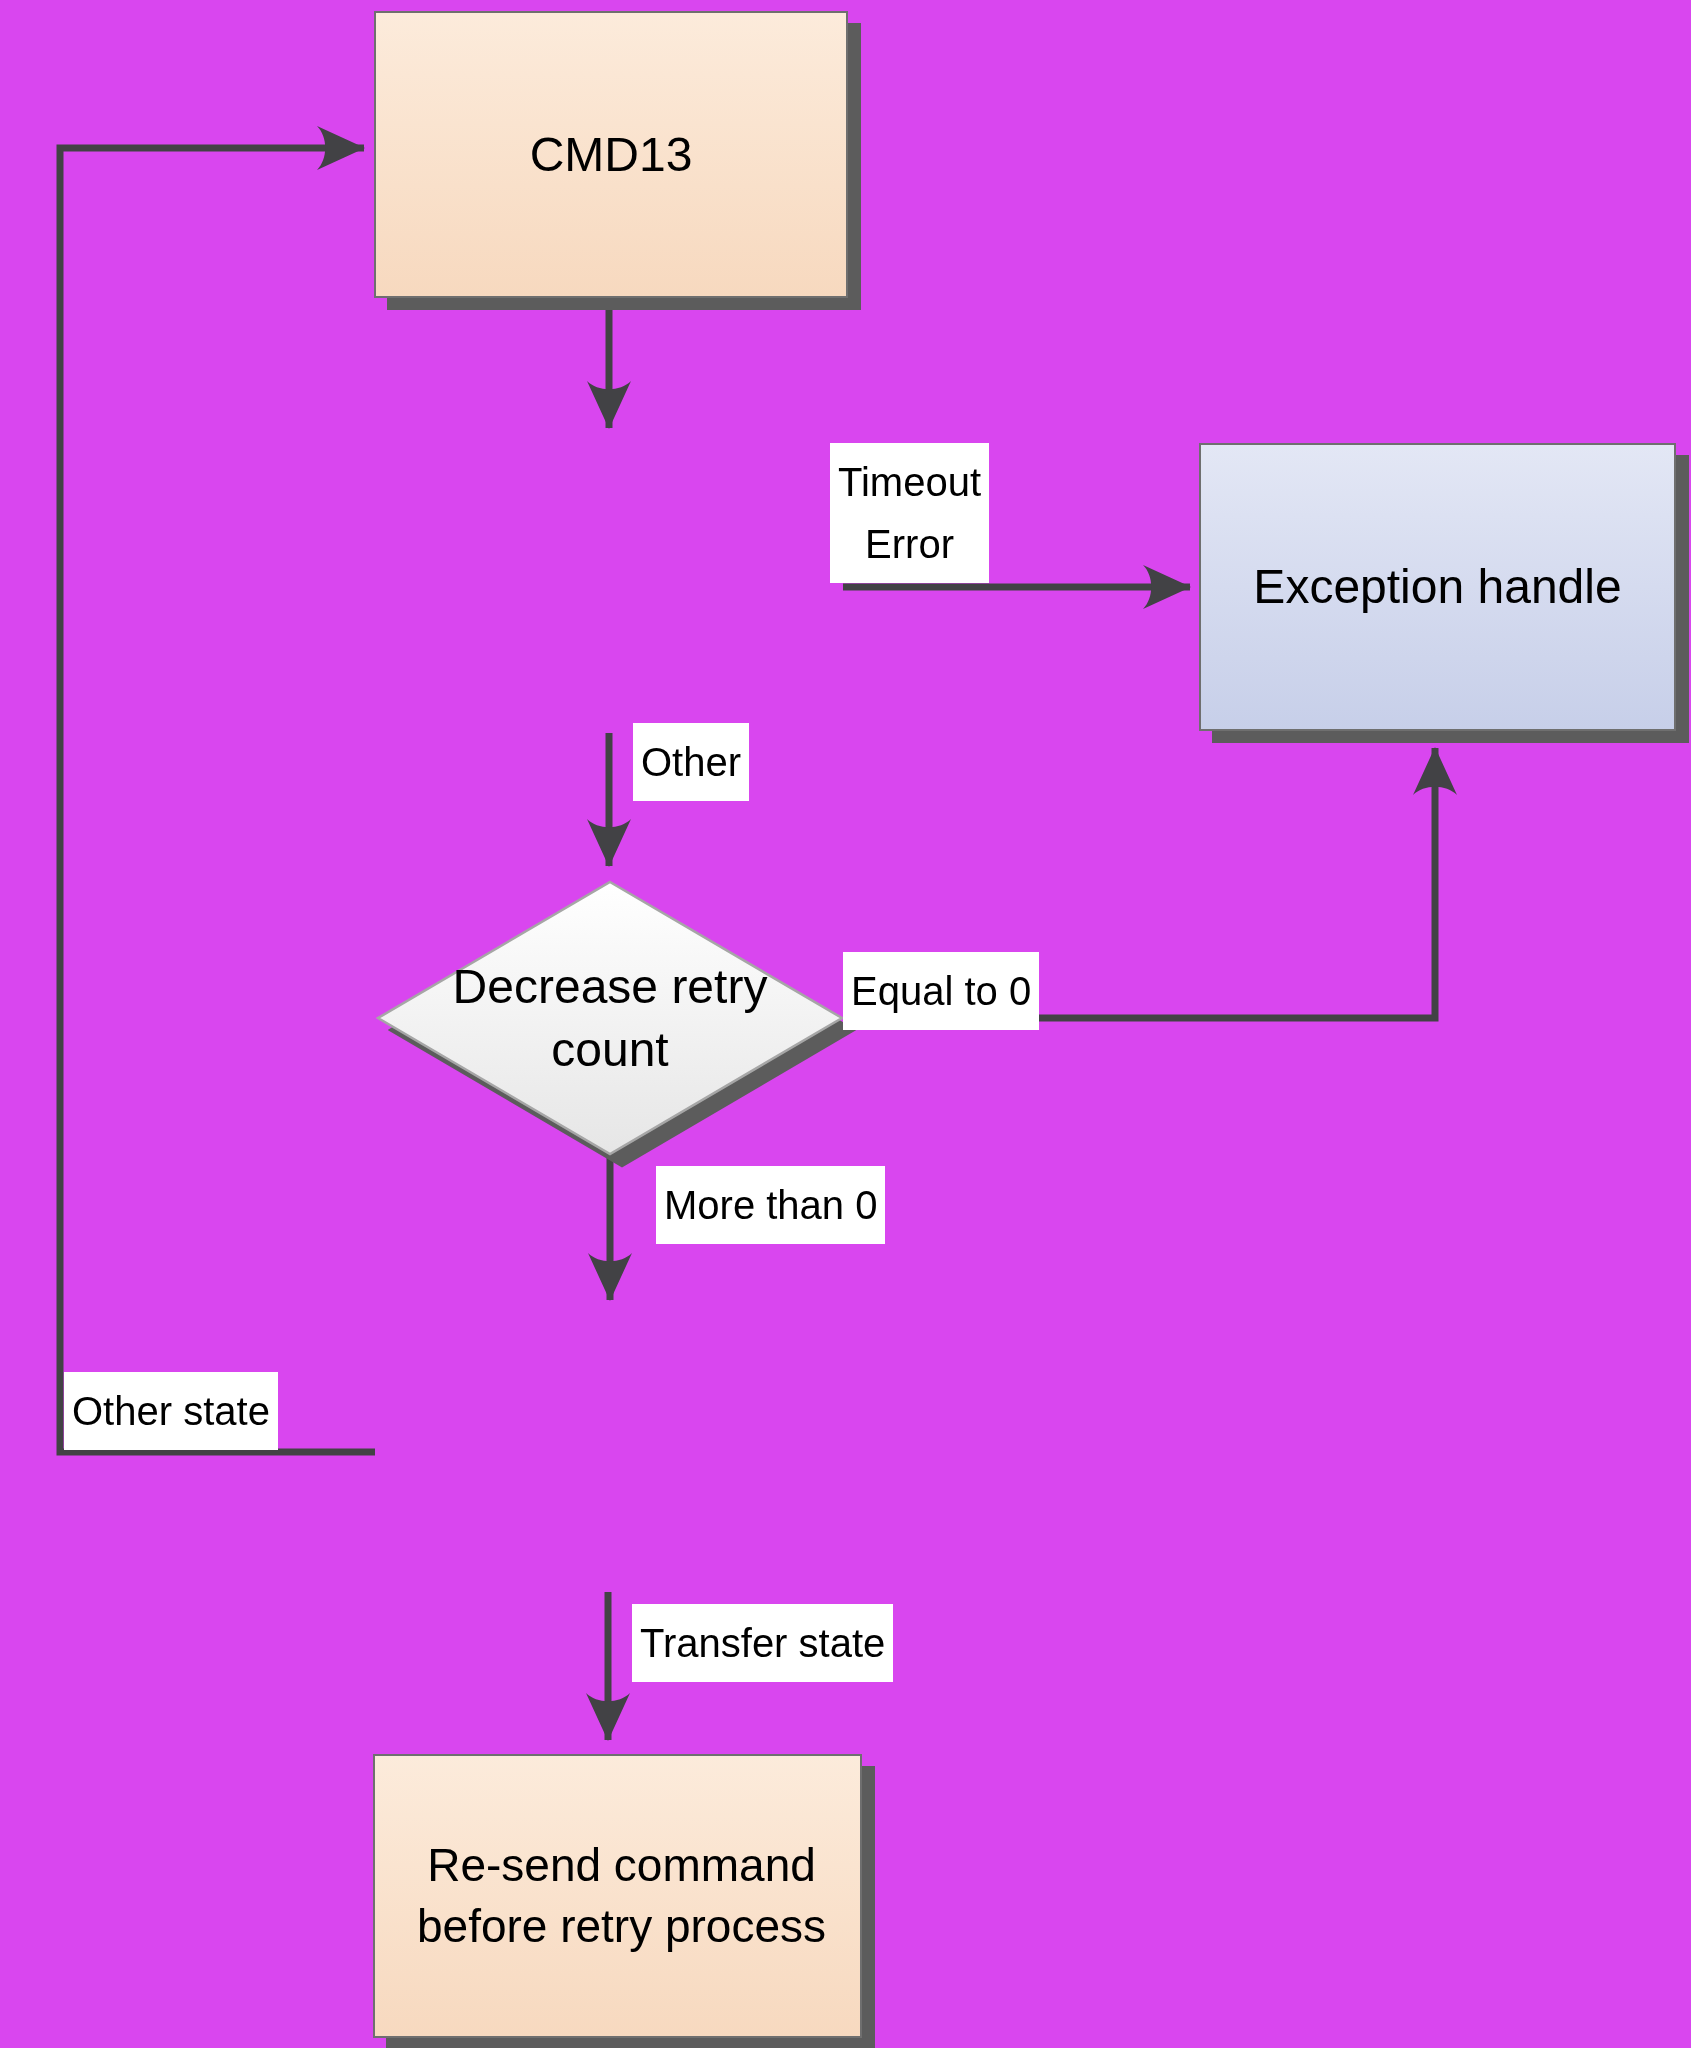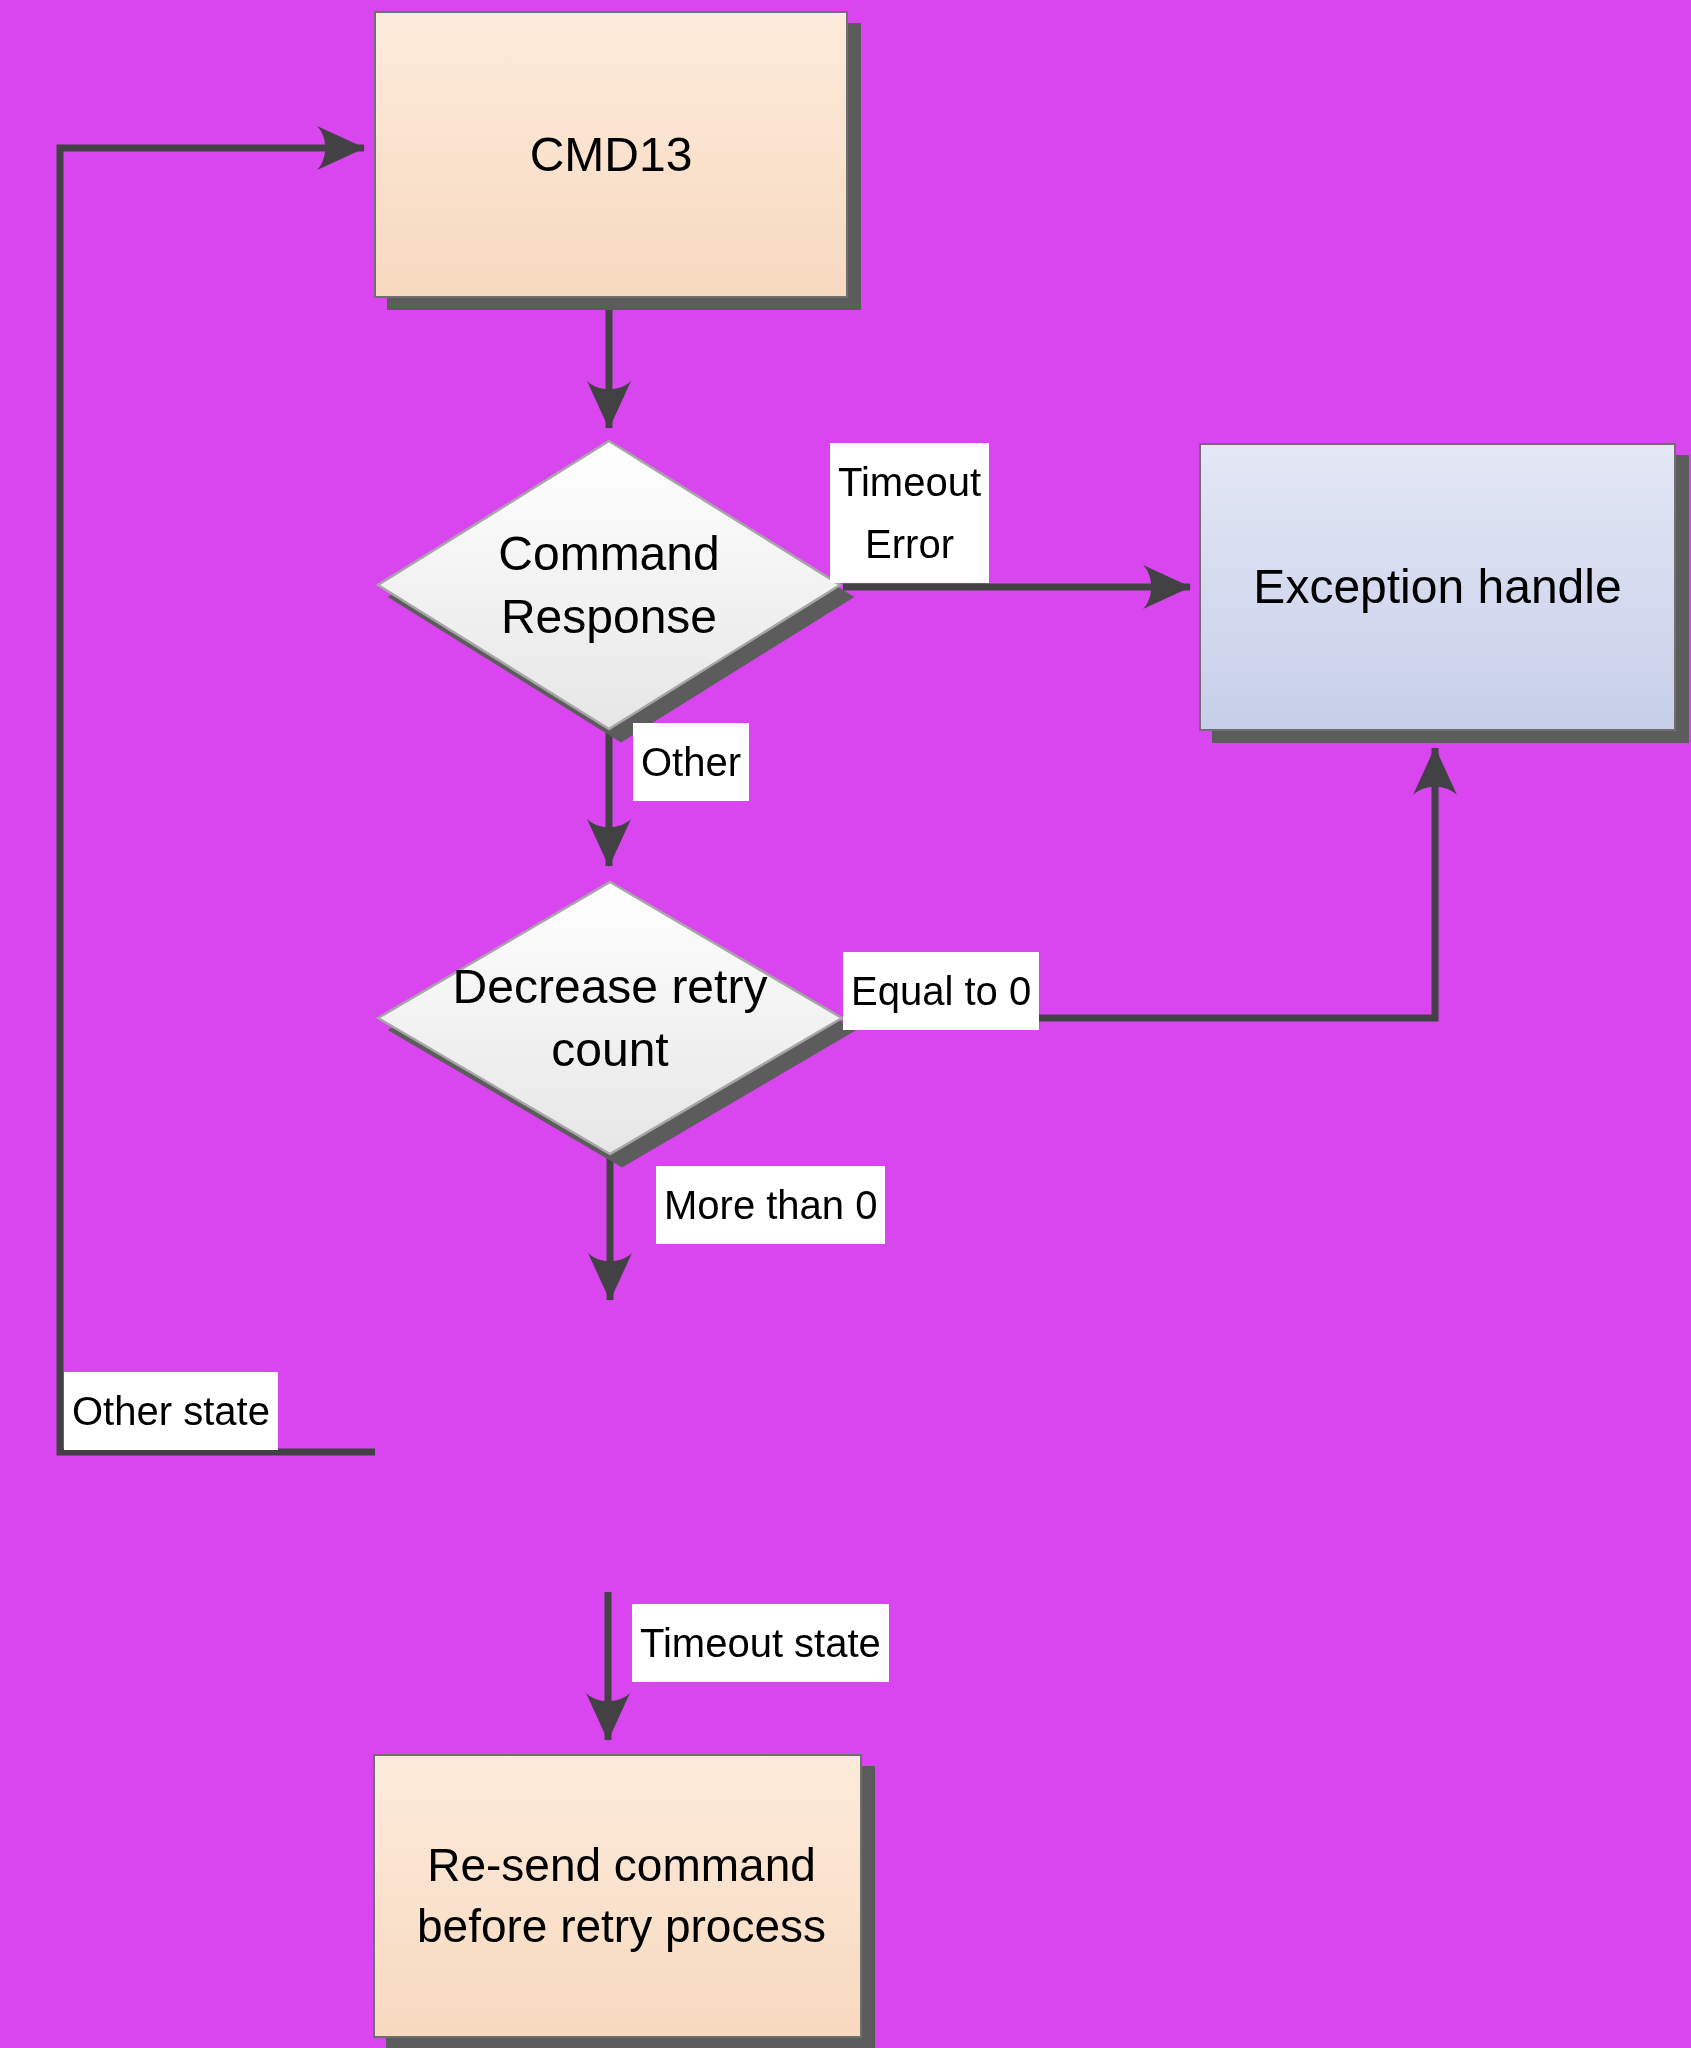--- a/index.html
+++ b/index.html
@@ -114,27 +114,20 @@
         <stop offset="0" stop-color="#ffffff"></stop>
         <stop offset="1" stop-color="#e6e6e6"></stop>
       </linearGradient>
     </defs>
   </svg>
 
   <div class="node box-peach" style="left:374px; top:11px; width:470px; height:283px;">
     <div class="node-label">CMD13</div>
   </div>
 
-  <div class="diamond-wrap" style="left:376px; top:439px; width:466px; height:292px;">
-    <svg viewBox="0 0 466 292" preserveAspectRatio="none">
-      <polygon points="233,2 464,146 233,290 2,146" fill="url(#gradDiamond)" stroke="#a6a6a6" stroke-width="2.5"></polygon>
-    </svg>
-    <div class="node-label">Command
-Response</div>
-  </div>
 
   <div class="node box-blue" style="left:1199px; top:443px; width:473px; height:284px;">
     <div class="node-label">Exception handle</div>
   </div>
 
   <div class="diamond-wrap" style="left:376px; top:880px; width:468px; height:276px;">
     <svg viewBox="0 0 468 276" preserveAspectRatio="none">
       <polygon points="234,2 466,138 234,274 2,138" fill="url(#gradDiamond)" stroke="#a6a6a6" stroke-width="2.5"></polygon>
     </svg>
     <div class="node-label">Decrease retry
@@ -151,15 +144,15 @@
 Error</div>
 
   <div class="edge-label" style="left:633px; top:723px;">Other</div>
 
   <div class="edge-label" style="left:843px; top:952px;">Equal to 0</div>
 
   <div class="edge-label" style="left:656px; top:1166px;">More than 0</div>
 
   <div class="edge-label" style="left:64px; top:1372px;">Other state</div>
 
-  <div class="edge-label" style="left:632px; top:1604px;">Timeout state</div>
+  <div class="edge-label" style="left:632px; top:1604px;">Transfer state</div>
 
 </div>
 
 </body></html>

